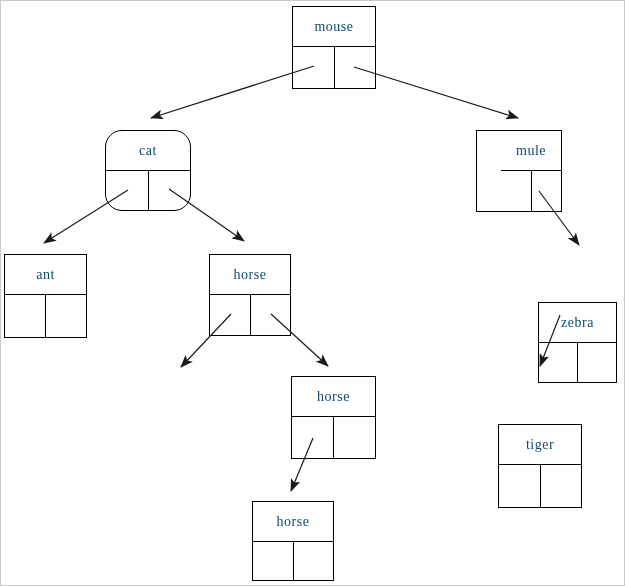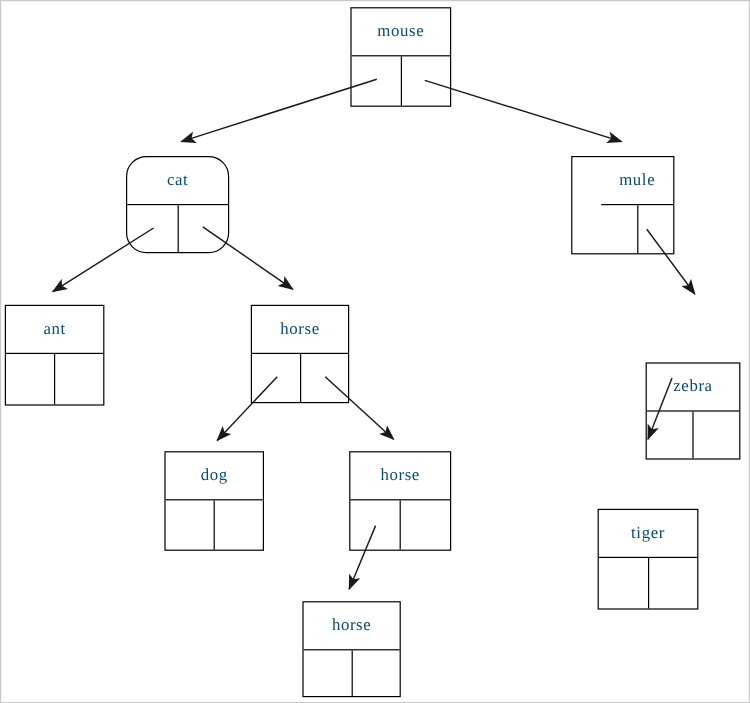--- a/index.html
+++ b/index.html
@@ -97,27 +97,20 @@
   </div>
 
   <div class="node" style="left:537px; top:253px; width:79px; height:81px;margin-top:48px;">
     <div class="node-label">zebra</div>
     <div class="node-cells">
       <div class="cell cell-left"></div>
       <div class="cell"></div>
     </div>
   </div>
 
-  <div class="node" style="left:136px; top:375px; width:83px; height:83px;">
-    <div class="node-label">dog</div>
-    <div class="node-cells">
-      <div class="cell cell-left"></div>
-      <div class="cell"></div>
-    </div>
-  </div>
 
   <div class="node" style="left:290px; top:375px; width:85px; height:83px;">
     <div class="node-label">horse</div>
     <div class="node-cells">
       <div class="cell cell-left"></div>
       <div class="cell"></div>
     </div>
   </div>
 
   <div class="node" style="left:497px; top:375px; width:84px; height:84px;margin-top:48px;">

